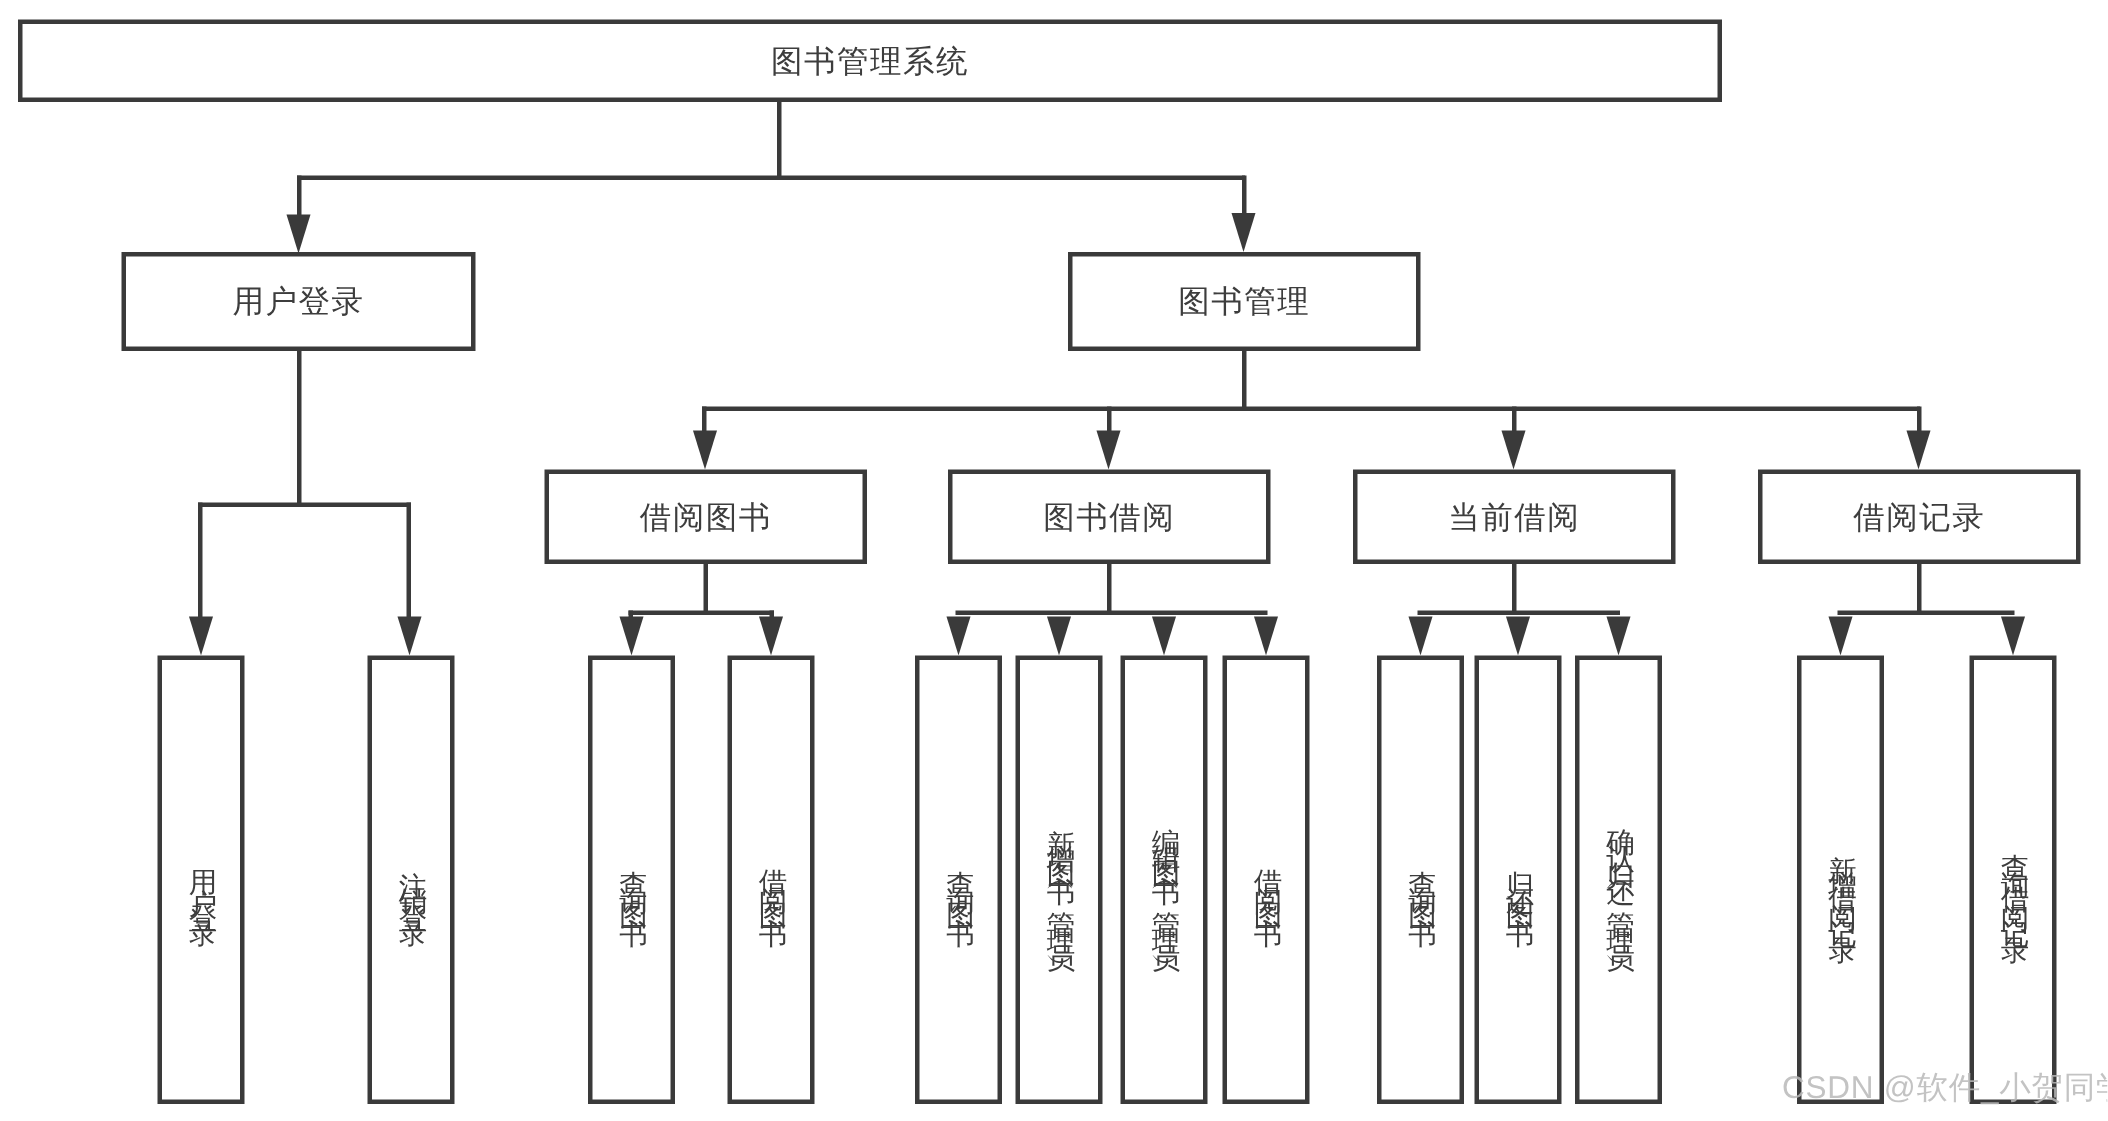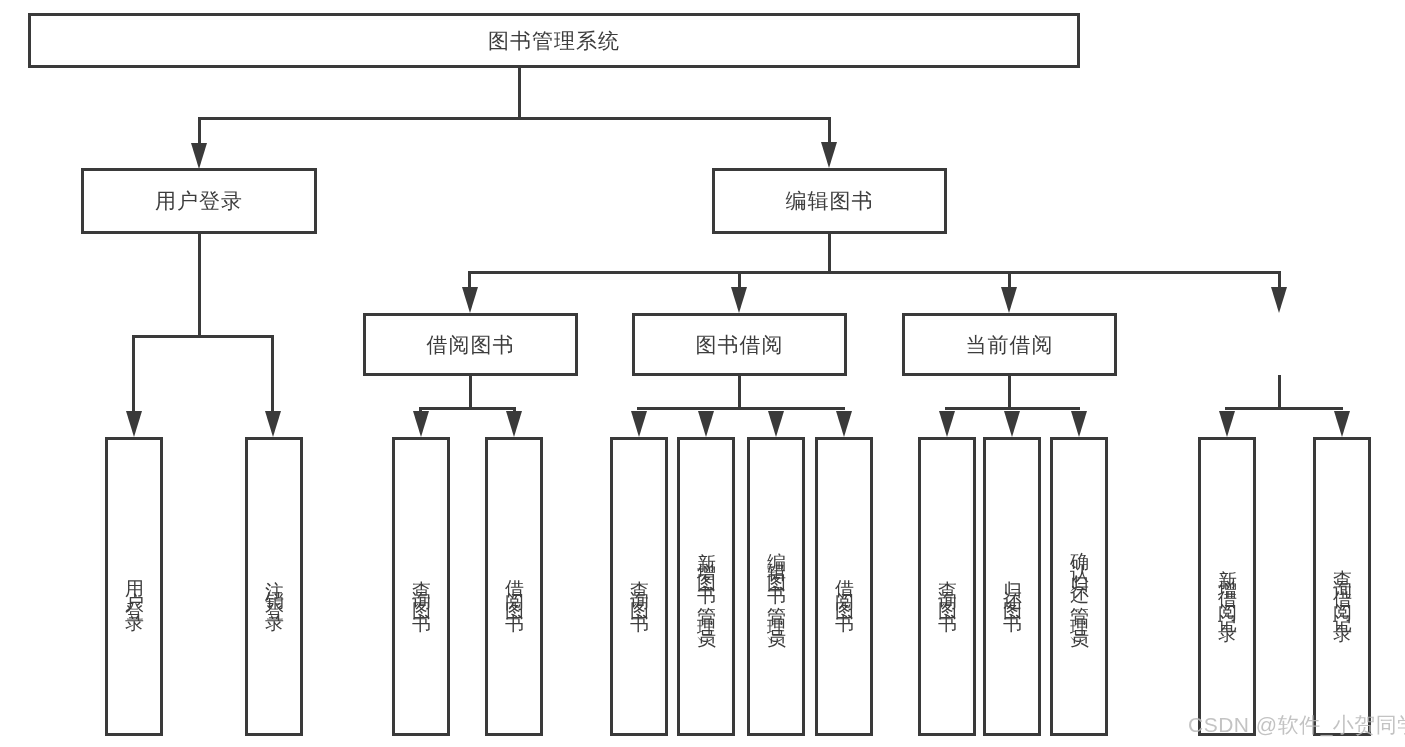--- a/index.html
+++ b/index.html
@@ -34,36 +34,36 @@
     position:absolute;left:1188px;top:711px;z-index:5;
     font-size:21px;letter-spacing:0.5px;white-space:nowrap;
     color:var(--watermark-color,#b9b9b9);opacity:.85;
   }
 </style>
 </head>
 <body>
 
 <div class="canvas">
 
-  <div class="box h" style="left:28px;top:13px;width:1052px;height:55px">
+  <div class="box h" style="left:12px;top:13px;width:1136px;height:55px">
     <span class="lbl">图书管理系统</span>
   </div>
 
   <div class="vl" style="left:518px;top:66px;height:54px"></div>
   <div class="hl" style="left:198px;top:117px;width:632px"></div>
   <div class="vl" style="left:198px;top:117px;height:30px"></div>
   <div class="vl" style="left:828px;top:117px;height:28px"></div>
   <div class="ar" style="left:191px;top:143px"></div>
   <div class="ar" style="left:821px;top:142px"></div>
 
   <div class="box h" style="left:81px;top:168px;width:236px;height:66px">
     <span class="lbl">用户登录</span>
   </div>
   <div class="box h" style="left:712px;top:168px;width:235px;height:66px">
-    <span class="lbl">编辑图书</span>
+    <span class="lbl">图书管理</span>
   </div>
 
   <div class="vl" style="left:198px;top:234px;height:103px"></div>
   <div class="hl" style="left:132px;top:335px;width:142px"></div>
   <div class="vl" style="left:132px;top:335px;height:80px"></div>
   <div class="vl" style="left:271px;top:335px;height:80px"></div>
   <div class="ar" style="left:126px;top:411px"></div>
   <div class="ar" style="left:265px;top:411px"></div>
 
   <div class="vl" style="left:828px;top:232px;height:41px"></div>
@@ -78,20 +78,23 @@
   <div class="ar" style="left:1271px;top:287px"></div>
 
   <div class="box h" style="left:363px;top:313px;width:215px;height:63px">
     <span class="lbl">借阅图书</span>
   </div>
   <div class="box h" style="left:632px;top:313px;width:215px;height:63px">
     <span class="lbl">图书借阅</span>
   </div>
   <div class="box h" style="left:902px;top:313px;width:215px;height:63px">
     <span class="lbl">当前借阅</span>
+  </div>
+  <div class="box h" style="left:1172px;top:313px;width:215px;height:63px">
+    <span class="lbl">借阅记录</span>
   </div>
 
   <div class="vl" style="left:469px;top:375px;height:34px"></div>
   <div class="hl" style="left:419px;top:407px;width:97px"></div>
   <div class="vl" style="left:419px;top:407px;height:10px"></div>
   <div class="vl" style="left:513px;top:407px;height:10px"></div>
   <div class="ar" style="left:413px;top:411px"></div>
   <div class="ar" style="left:506px;top:411px"></div>
 
   <div class="vl" style="left:738px;top:375px;height:34px"></div>

